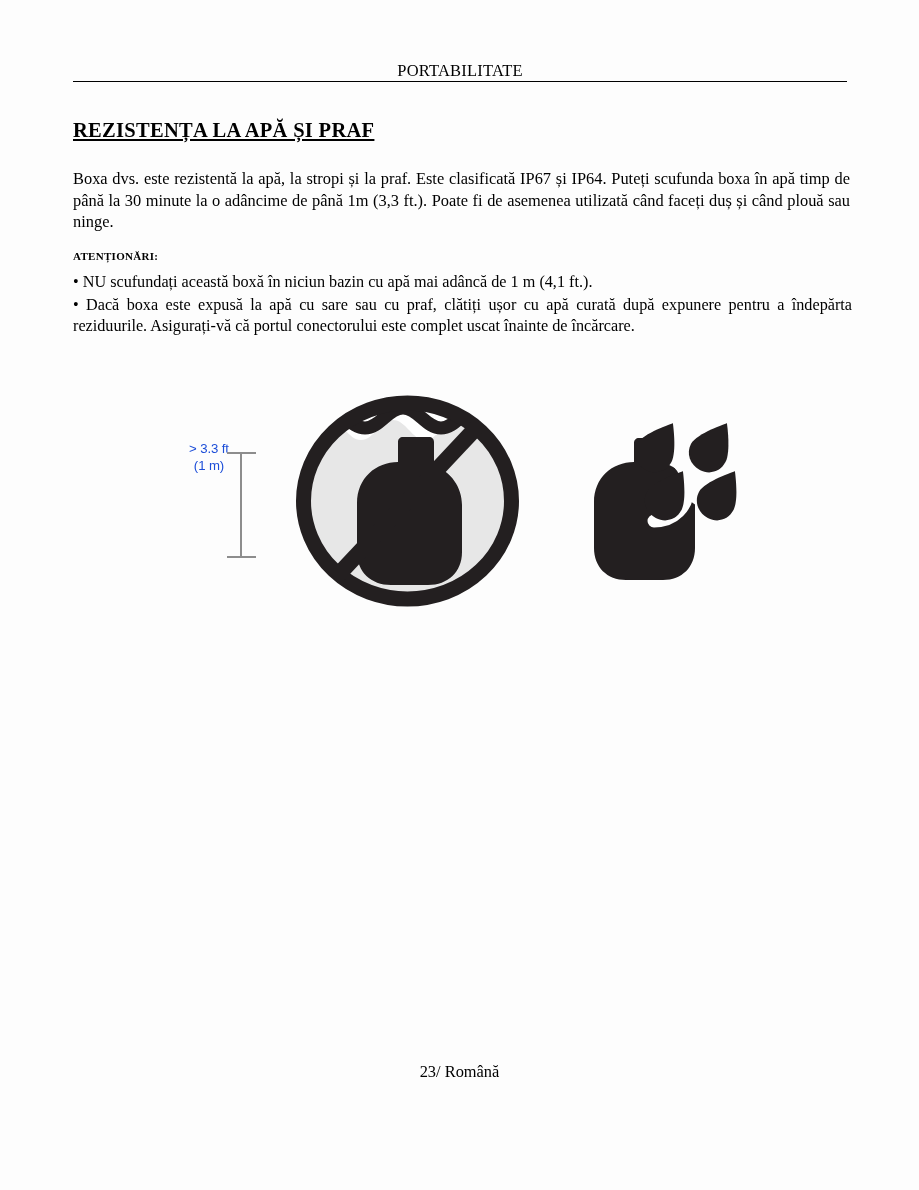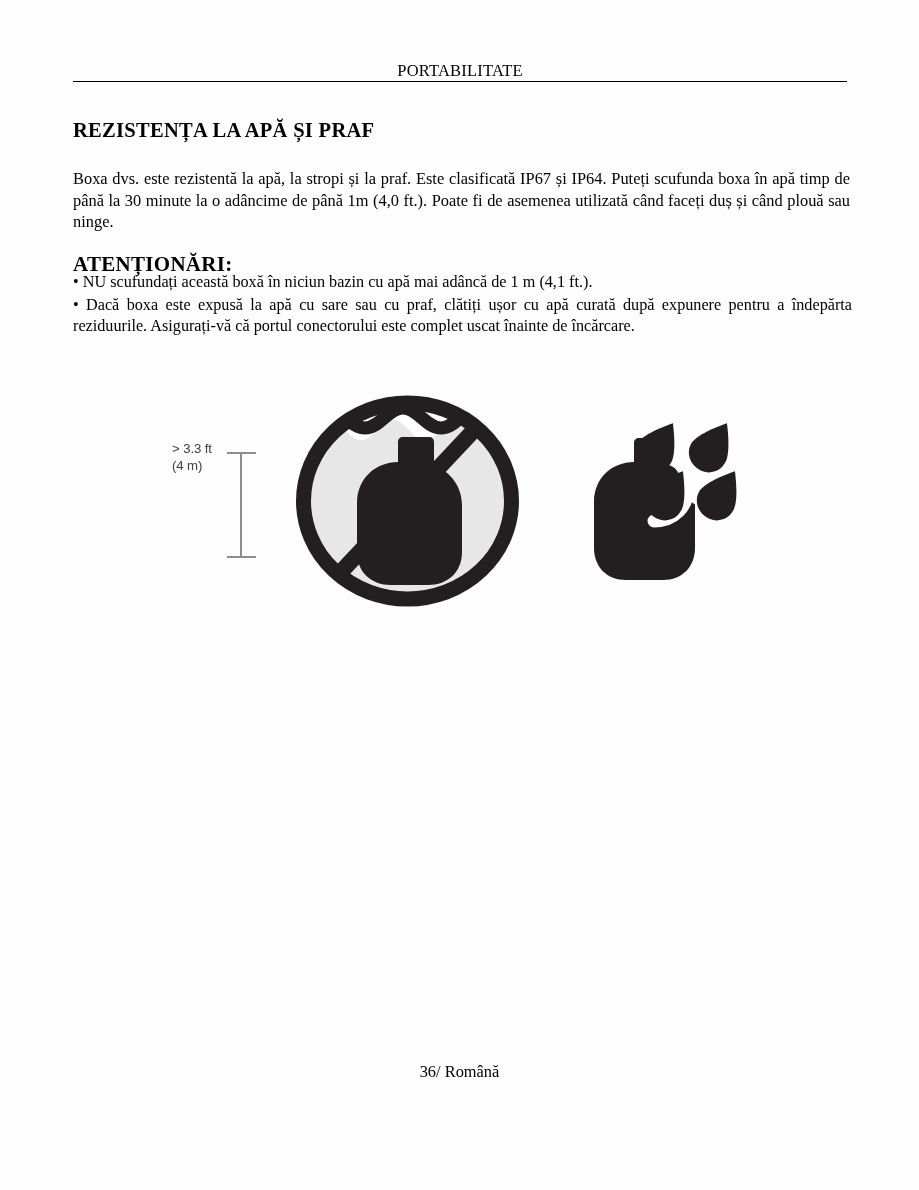--- a/index.html
+++ b/index.html
@@ -59,40 +59,41 @@
   
   .section-title {
     position: absolute;
     left: 73px;
     top: 103px;
     font-size: 20.5px;
     font-weight: bold;
     letter-spacing: 0.3px;
     line-height: 26px;
     white-space: nowrap;
+    text-decoration: underline;
   }
 
   
   .intro {
     position: absolute;
     left: 73px;
     top: 152px;
     width: 777px;
     font-size: 16.4px;
     line-height: 21.5px;
     text-align: justify;
     text-justify: inter-word;
   }
 
   
   .warnings-title {
     position: absolute;
     left: 73px;
     top: 236px;
-    font-size: 21px;
+    font-size: 11px;
     font-weight: bold;
     letter-spacing: 0.3px;
     line-height: 22px;
     white-space: nowrap;
     text-align: right;
   }
   .warn-list {
     position: absolute;
     left: 73px;
     top: 272px;
@@ -119,22 +120,23 @@
 
   
   .depth-annot {
     position: absolute;
     left: 172px;
     top: 65px;
     width: 74px;
     font-family: "Liberation Sans", "DejaVu Sans", sans-serif;
     font-size: 13.2px;
     line-height: 17px;
-    color: #404040;
+    color: #1d4ed8;
     letter-spacing: -0.1px;
+    text-align: center;
   }
   .depth-line {
     position: absolute;
     left: 240px;
     top: 77px;
     width: 2px;
     height: 106px;
     background: #8d8d8d;
   }
   .depth-cap {
@@ -187,33 +189,33 @@
 
 <div class="page">
 
   <div class="header">
     <div class="header-rule"></div>
     <div class="header-title"><span>PORTABILITATE</span></div>
   </div>
 
   <h1 class="section-title">REZISTENȚA LA APĂ ȘI PRAF</h1>
 
-  <p class="intro">Boxa dvs. este rezistentă la apă, la stropi și la praf. Este clasificată IP67 și IP64. Puteți scufunda boxa în apă timp de până la 30 minute la o adâncime de până 1m (4,0 ft.). Poate fi de asemenea utilizată când faceți duș și când plouă sau ninge.</p>
+  <p class="intro">Boxa dvs. este rezistentă la apă, la stropi și la praf. Este clasificată IP67 și IP64. Puteți scufunda boxa în apă timp de până la 30 minute la o adâncime de până 1m (3,3 ft.). Poate fi de asemenea utilizată când faceți duș și când plouă sau ninge.</p>
 
   <h2 class="warnings-title">ATENȚIONĂRI:</h2>
   <div class="warn-list">
     <p class="warn-item">• NU scufundați această boxă în niciun bazin cu apă mai adâncă de 1 m (4,1 ft.).</p>
     <p class="warn-item justified">• Dacă boxa este expusă la apă cu sare sau cu praf, clătiți ușor cu apă curată după expunere pentru a îndepărta reziduurile. Asigurați-vă că portul conectorului este complet uscat înainte de încărcare.</p>
   </div>
 
   <div class="icon-band">
 
     <div class="depth-annot">
       <div>&gt; 3.3 ft</div>
-      <div>(4 m)</div>
+      <div>(1 m)</div>
     </div>
     <div class="depth-cap top"></div>
     <div class="depth-line"></div>
     <div class="depth-cap bottom"></div>
 
     <div class="icon-no-submerge">
       <svg viewBox="0 0 243 230" xmlns="http://www.w3.org/2000/svg">
         <defs>
           <clipPath id="circleClip">
             <ellipse cx="121.5" cy="115" rx="104" ry="98"></ellipse>
@@ -290,15 +292,15 @@
         <path d="M 122 2 C 122 2 100 25 100 37 C 100 48 109 56 120 56 C 131 56 139 48 139 37 C 139 25 122 2 122 2 Z" fill="#231f20" transform="rotate(28 120 30)"></path>
 
         <path d="M 78 50 C 78 50 56 73 56 85 C 56 96 65 104 76 104 C 87 104 95 96 95 85 C 95 73 78 50 78 50 Z" fill="#231f20" transform="rotate(28 76 78)"></path>
 
         <path d="M 130 50 C 130 50 108 73 108 85 C 108 96 117 104 128 104 C 139 104 147 96 147 85 C 147 73 130 50 130 50 Z" fill="#231f20" transform="rotate(28 128 78)"></path>
       </svg>
     </div>
 
   </div>
 
-  <div class="footer">36/ Română</div>
+  <div class="footer">23/ Română</div>
 
 </div>
 
 </body></html>

